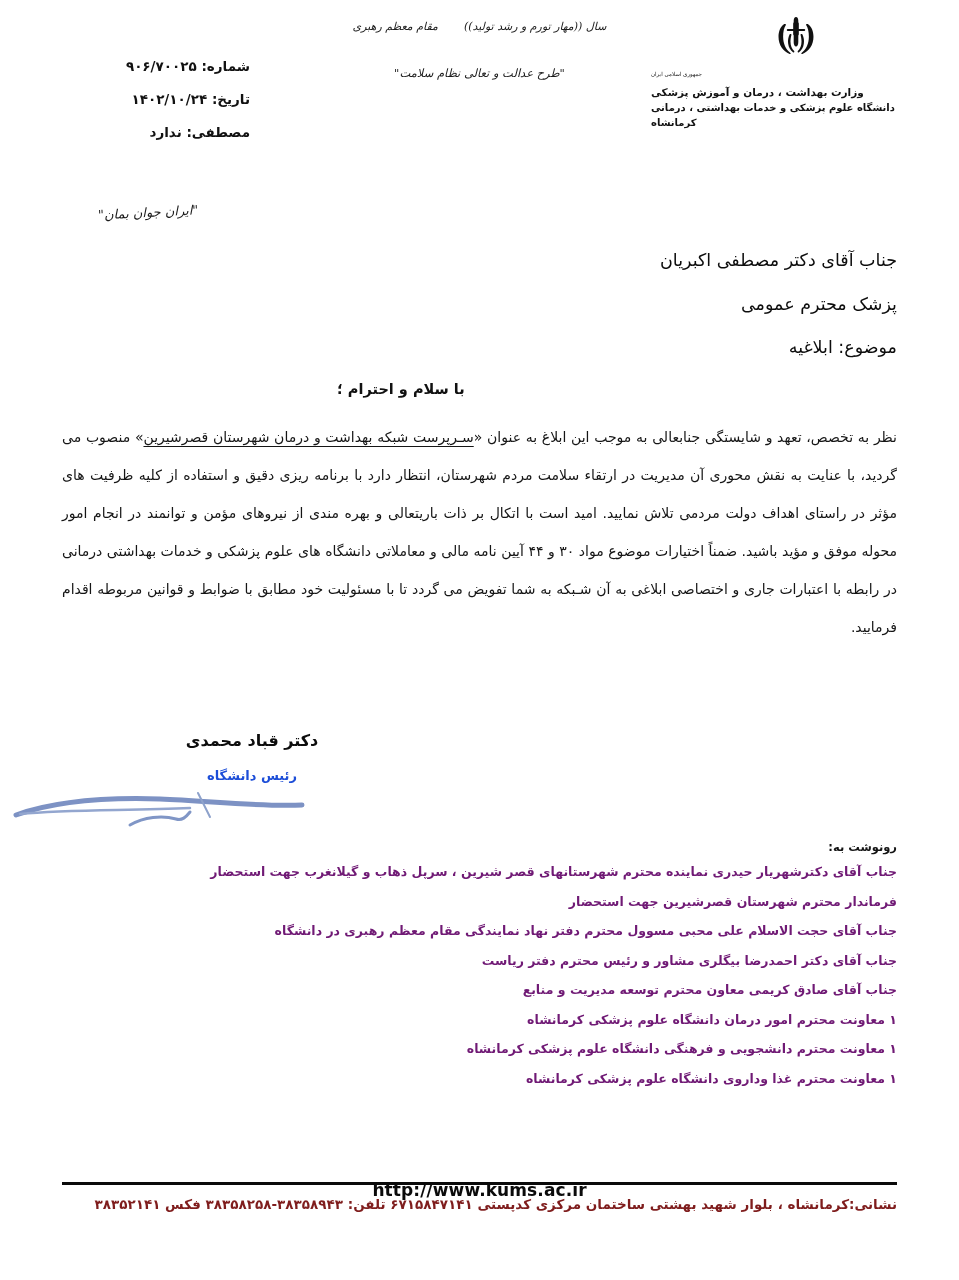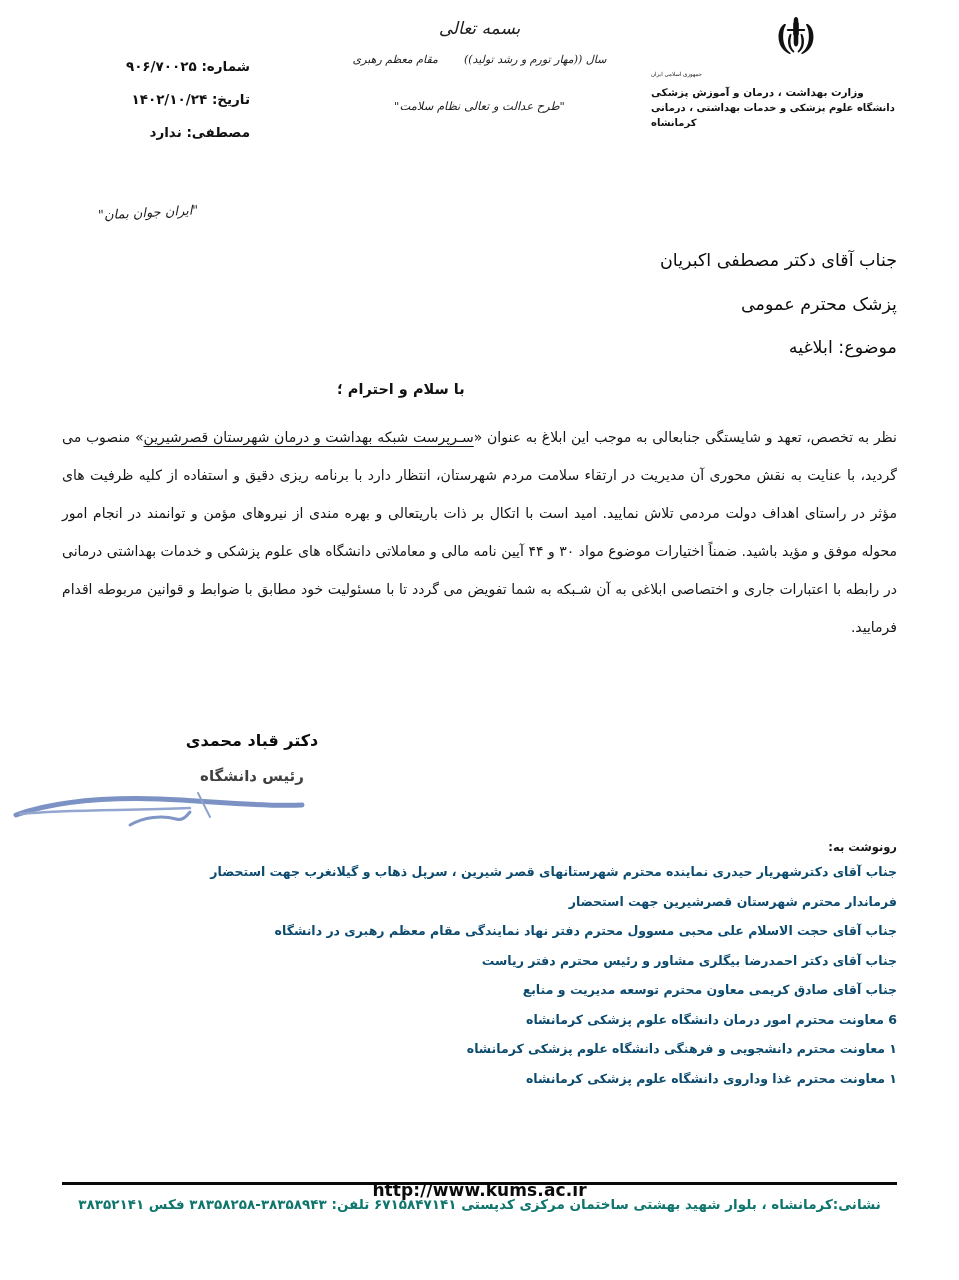--- a/index.html
+++ b/index.html
@@ -193,23 +193,23 @@
   .sig-name {
     font-size: 16px;
     font-weight: bold;
     color: #0d0d0d;
     line-height: 1;
     margin-bottom: 20px;
     margin-right: 56px;
     text-align: center;
   }
   .sig-title {
-    font-size: 15px;
-    font-weight: bold;
-    color: #404040;
+    font-size: 13px;
+    font-weight: bold;
+    color: #1d4ed8;
     line-height: 1;
     margin-right: 56px;
     position: relative;
     z-index: 2;
   }
   .sig-stroke {
     position: absolute;
     top: 48px;
     left: 10px;
     width: 300px;
@@ -229,44 +229,44 @@
   }
   .cc-heading {
     font-size: 11.5px;
     font-weight: bold;
     color: #141414;
     margin-bottom: 12px;
   }
   .cc-item {
     font-size: 12.5px;
     font-weight: bold;
-    color: #0c4a6e;
+    color: #701a75;
     line-height: 1;
     margin-bottom: 17px;
   }
 
   
   .footer-rule {
     position: absolute;
     top: 1182px;
     left: 62px;
     width: 835px;
     height: 3px;
     background: #0a0a0a;
   }
   .footer-address {
     position: absolute;
     top: 1196px;
     left: 62px;
     width: 835px;
-    text-align: center;
+    text-align: right;
     direction: rtl;
     font-size: 13.5px;
     font-weight: bold;
-    color: #0f766e;
+    color: #7f1d1d;
     white-space: nowrap;
   }
   .footer-url {
     position: absolute;
     top: 1180px;
     left: 62px;
     width: 835px;
     text-align: center;
     direction: ltr;
     font-size: 17px;
@@ -294,21 +294,20 @@
           <path d="M64 46 c3 6 4 13 3 20 c-1 8 -5 15 -11 19 c-2 1 -3 -1 -2 -3 c5 -5 8 -12 8 -21 c0 -5 -1 -10 -2 -14 c-1 -2 3 -3 4 -1 z"></path>
           <rect x="30" y="34" width="40" height="4" rx="2"></rect>
         </g>
       </svg>
       <div class="emblem-caption">جمهوری اسلامی ایران</div>
       <div class="ministry-line">وزارت بهداشت ، درمان و آموزش پزشکی</div>
       <div class="ministry-line second">دانشگاه علوم پزشکی و خدمات بهداشتی ، درمانی کرمانشاه</div>
     </div>
 
     <div class="centre-block">
-      <div class="besmeh">بسمه تعالی</div>
       <div class="year-row">
         <span>سال ((مهار تورم و رشد تولید))</span>
         <span>مقام معظم رهبری</span>
       </div>
       <div class="scheme-line">"طرح عدالت و تعالی نظام سلامت"</div>
     </div>
 
     <div class="meta-block">
       <div class="meta-row">
         <span>شماره:</span>
@@ -350,21 +349,21 @@
     </svg>
   </div>
 
   <div class="cc-block">
     <div class="cc-heading">رونوشت به:</div>
     <div class="cc-item">جناب آقای دکترشهریار حیدری نماینده محترم شهرستانهای قصر شیرین ، سرپل ذهاب و گیلانغرب جهت استحضار</div>
     <div class="cc-item">فرماندار محترم شهرستان قصرشیرین جهت استحضار</div>
     <div class="cc-item">جناب آقای حجت الاسلام علی محبی مسوول محترم دفتر نهاد نمایندگی مقام معظم رهبری در دانشگاه</div>
     <div class="cc-item">جناب آقای دکتر احمدرضا بیگلری مشاور و رئیس محترم دفتر ریاست</div>
     <div class="cc-item">جناب آقای صادق کریمی معاون محترم توسعه مدیریت و منابع</div>
-    <div class="cc-item">6 معاونت محترم امور درمان دانشگاه علوم پزشکی کرمانشاه</div>
+    <div class="cc-item">۱ معاونت محترم امور درمان دانشگاه علوم پزشکی کرمانشاه</div>
     <div class="cc-item">۱ معاونت محترم دانشجویی و فرهنگی دانشگاه علوم پزشکی کرمانشاه</div>
     <div class="cc-item">۱ معاونت محترم غذا وداروی دانشگاه علوم پزشکی کرمانشاه</div>
   </div>
 
   <div class="footer-rule"></div>
   <div class="footer-address">نشانی:کرمانشاه ، بلوار شهید بهشتی  ساختمان مرکزی کدپستی ۶۷۱۵۸۴۷۱۴۱ تلفن: ۳۸۳۵۸۹۴۳-۳۸۳۵۸۲۵۸ فکس   ۳۸۳۵۲۱۴۱</div>
   <div class="footer-url">http://www.kums.ac.ir</div>
 
 </div>
 

